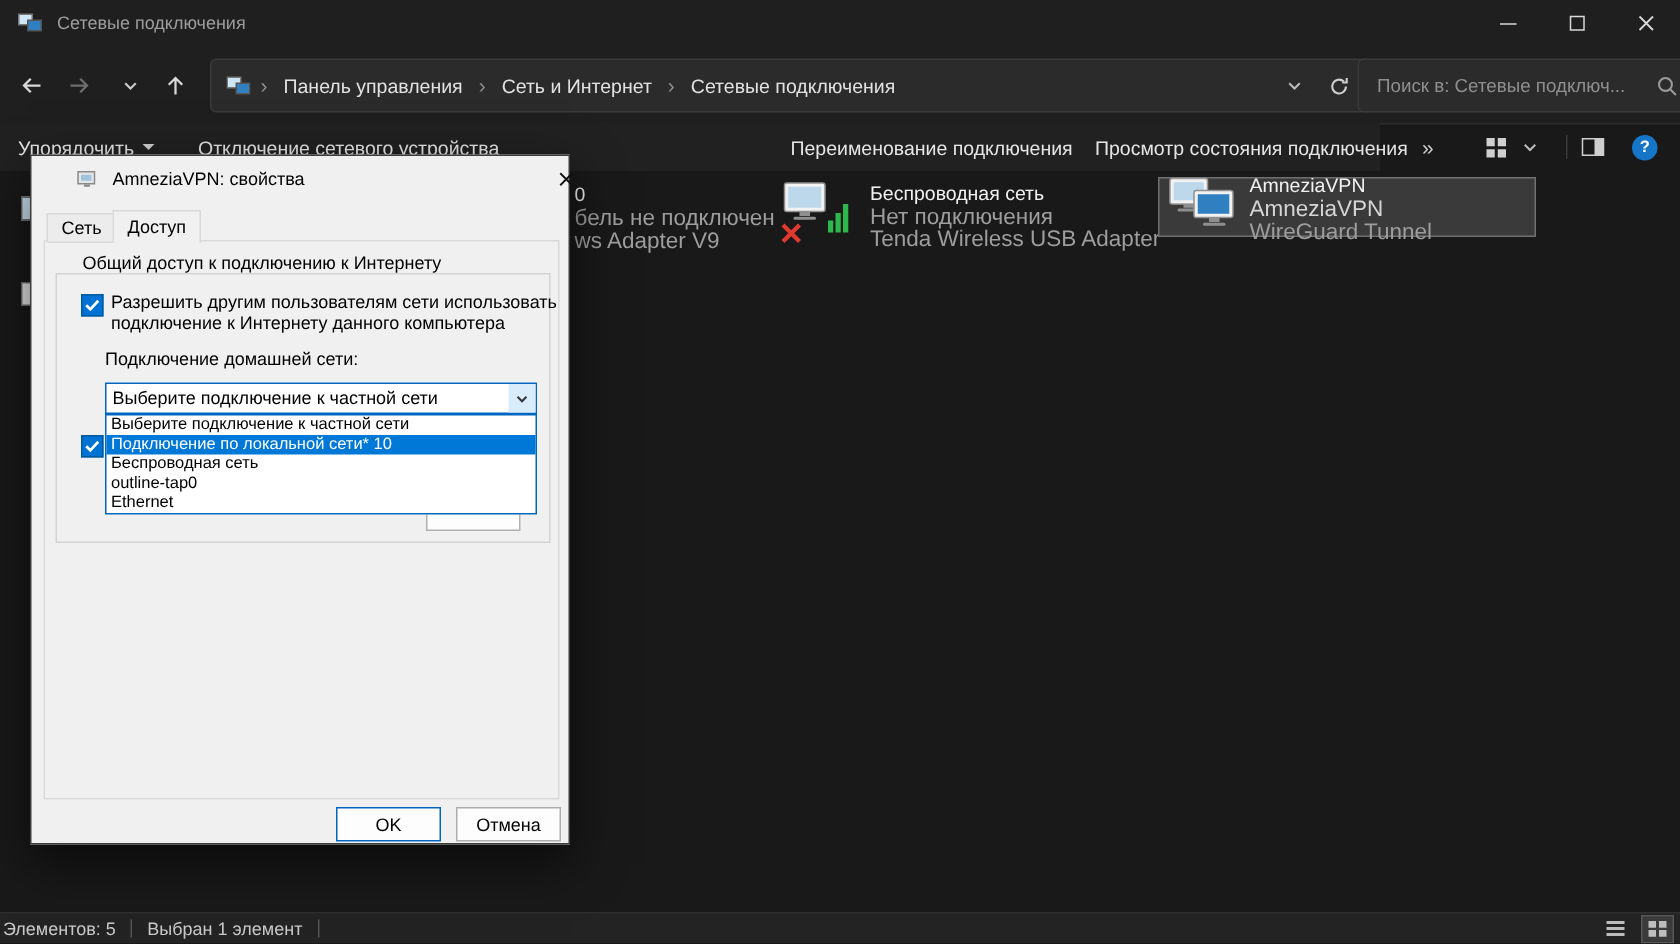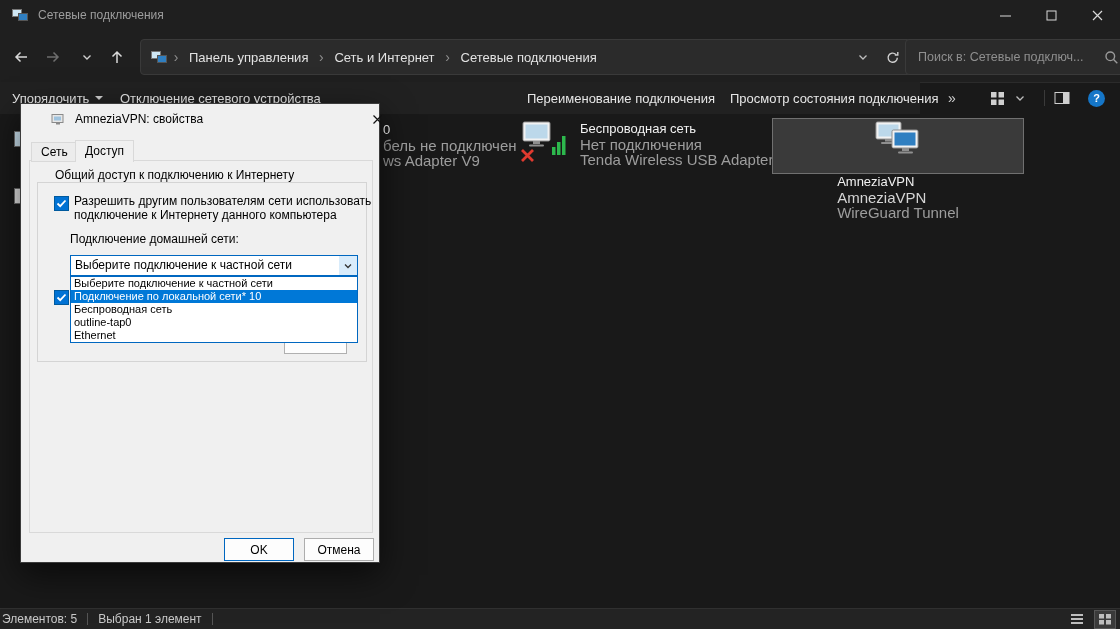--- a/index.html
+++ b/index.html
@@ -35,21 +35,21 @@
   .help-circle{width:17px;height:17px;border-radius:50%;background:#1576c8;color:#fff;font-size:11px;font-weight:bold;display:flex;align-items:center;justify-content:center;}
   .help-circle::before{content:"?";}
 
   
   .content{position:absolute;left:0;top:114px;width:1120px;height:494px;background:#191919;}
   .conn-name{font-size:13px;color:#f2f2f2;line-height:17px;white-space:nowrap;}
   .conn-sub{font-size:15px;color:#9d9d9d;line-height:15px;white-space:nowrap;}
   .conn-item{position:absolute;display:flex;gap:8px;align-items:flex-start;}
   .conn-icon{position:relative;width:50px;height:46px;flex:0 0 50px;}
   .red-x{position:absolute;left:-2px;top:28px;}
-  .vpn-tile{position:absolute;left:772px;top:118px;width:252px;height:56px;background:#3a3a3a;border:1px solid #707070;display:flex;align-items:center;gap:8px;padding:0 6px;box-sizing:border-box;flex-direction:column;}
+  .vpn-tile{position:absolute;left:772px;top:118px;width:252px;height:40px;background:#3a3a3a;border:1px solid #707070;display:flex;align-items:center;gap:8px;padding:0 6px;box-sizing:border-box;}
   .sliver{position:absolute;width:10px;border:1px solid #6f6f6f;}
 
   
   .dialog{position:absolute;left:20px;top:103px;width:360px;height:460px;background:#f0f0f0;border:1px solid #3c3c3c;
           box-shadow:0 12px 32px rgba(0,0,0,0.6);color:#000;font-size:12px;z-index:10;box-sizing:border-box;}
   .dlg-titlebar{position:absolute;left:0;top:0;width:100%;height:30px;display:flex;align-items:center;margin-left:20px;}
   .dlg-title-icon{margin-left:10px;width:16px;height:16px;}
   .dlg-title{margin-left:8px;font-size:12px;color:#000;}
   .dlg-close{position:absolute;right:0;top:0;width:44px;height:30px;display:flex;align-items:center;justify-content:center;}
   .dlg-page{position:absolute;left:8px;top:56px;width:342px;height:371px;border:1px solid #d9d9d9;background:#f0f0f0;}
@@ -168,21 +168,21 @@
           </svg>
       </span>
     </div>
   </div>
 
   <div class="toolbar">
     <div class="tb" style="left:12px">
       <span>Упорядочить</span>
       <span class="caret-down"></span>
     </div>
-    <div class="tb" style="left:120px">
+    <div class="tb" style="left:132px">
         <span>Отключение сетевого устройства</span>
       </div>
     <div class="tb" style="left:527px">
         <span>Переименование подключения</span>
       </div>
     <div class="tb" style="left:730px">
         <span>Просмотр состояния подключения</span>
       </div>
     <div class="tb overflow-chevron" style="left:948px"></div>
     <div class="tb" style="left:990px">

